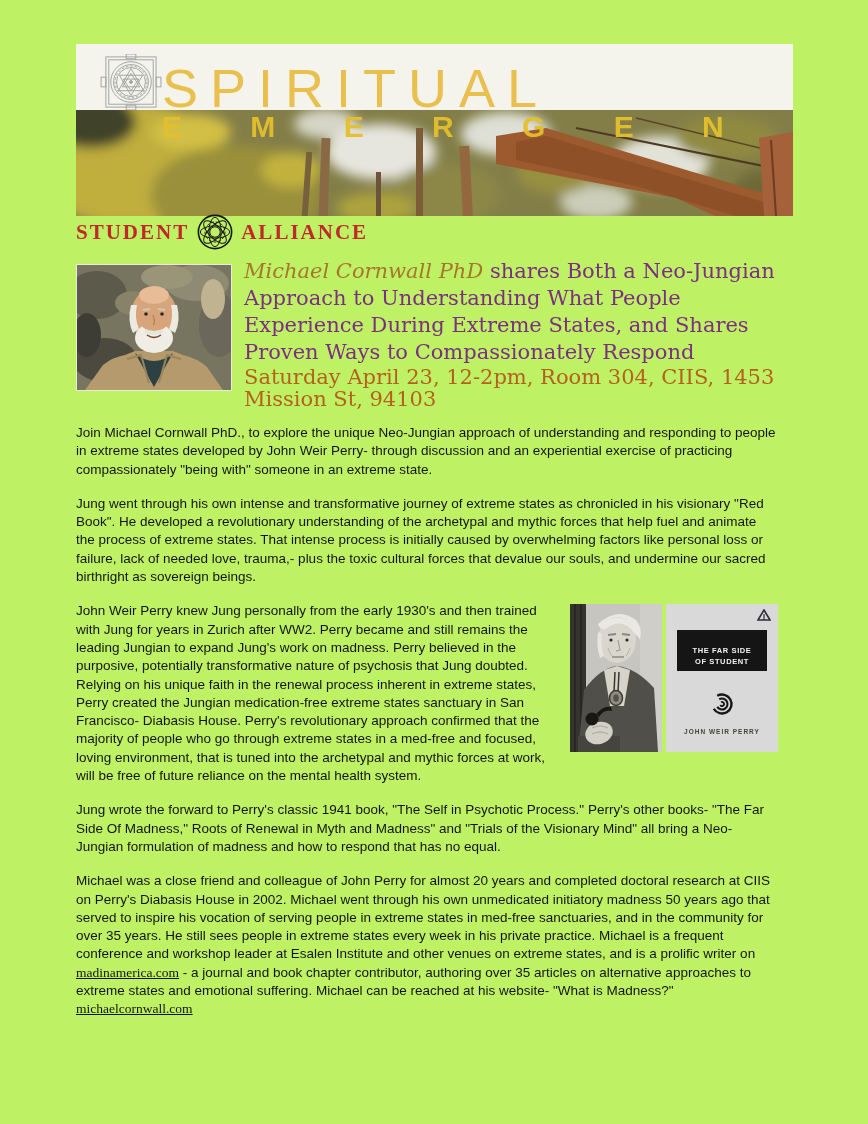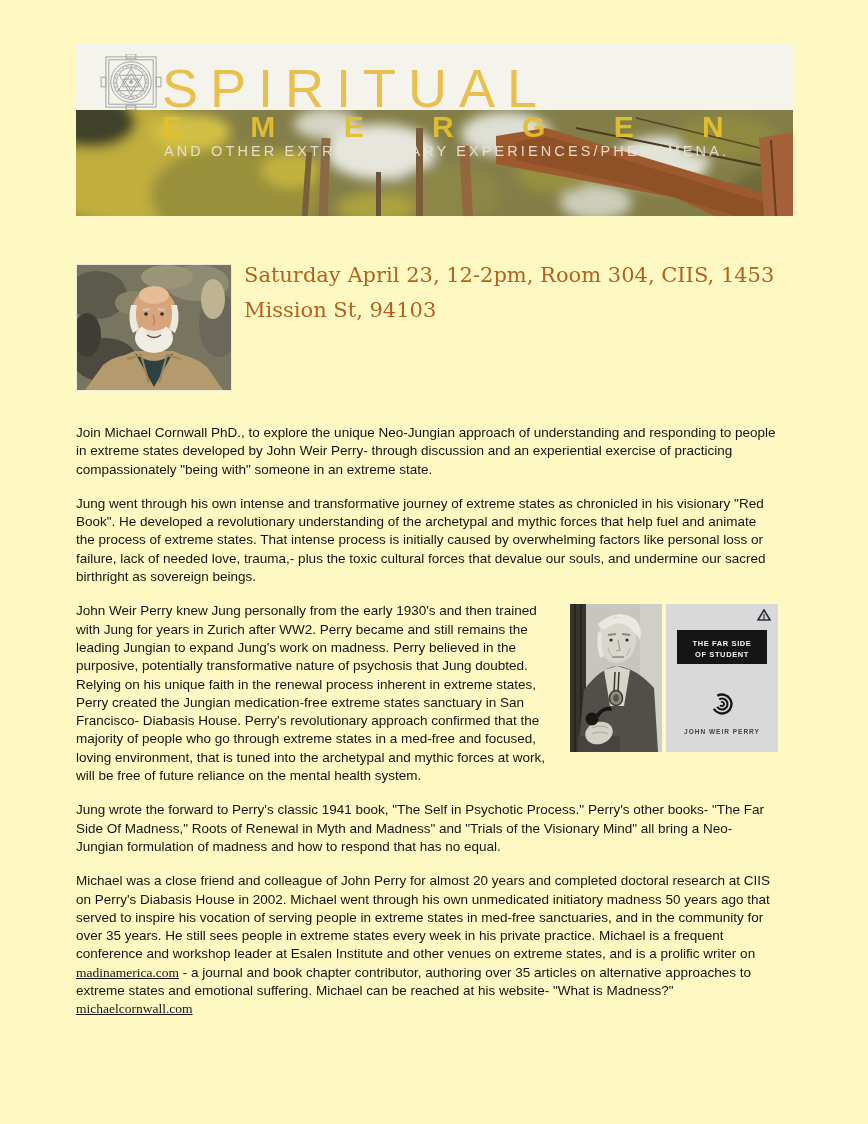--- a/index.html
+++ b/index.html
@@ -1,16 +1,16 @@
 <!DOCTYPE html>
 <html><head>
 <meta charset="utf-8">
 <style>
   html,body{margin:0;padding:0;background:#ffffff;}
-  .page{position:relative;width:868px;height:1124px;background:#fef9c3;overflow:hidden;
+  .page{position:relative;width:868px;height:1124px;background:#bef264;overflow:hidden;
         font-family:"Liberation Sans",sans-serif;color:#141414;}
 
   
   .banner{position:absolute;left:76px;top:44px;width:717px;height:172px;}
   .banner-top{position:relative;width:100%;height:66px;background:#f5f4ec;}
   .yantra{position:absolute;left:24px;top:10px;}
   .sp-title{position:absolute;left:86px;bottom:-5px;font-size:54px;line-height:1;
             letter-spacing:12px;color:#e9c04e;font-weight:400;white-space:nowrap;z-index:3;}
   .banner-photo{position:relative;width:100%;height:106px;overflow:hidden;background:#7e7a45;}
   .forest{position:absolute;left:0;top:0;width:717px;height:106px;}
@@ -23,31 +23,31 @@
   .alliance-row{position:absolute;left:76px;top:212px;display:flex;align-items:center;gap:7px;}
   .alliance-word{font-family:"Liberation Serif",serif;font-weight:bold;font-size:21px;
                  letter-spacing:2px;color:#c2282b;}
 
   
   .intro{position:absolute;left:76px;top:258px;width:720px;display:flex;gap:12px;}
   .portrait{flex:0 0 154px;margin-top:6px;border:1px solid #eceadf;}
   .headline{width:556px;font-family:"DejaVu Serif",serif;font-size:21px;line-height:27px;}
   .speaker{font-style:italic;color:#a7762e;}
   .headline-rest{color:#7b2e82;}
-  .when{font-family:"DejaVu Serif",serif;font-size:21px;line-height:35px;color:#b5611d;}
+  .when{font-family:"DejaVu Serif",serif;font-size:21px;line-height:22px;color:#b5611d;}
 
   
   .bodycopy{position:absolute;left:76px;top:424px;width:702px;font-size:13.5px;line-height:18.3px;}
   .bodycopy p{margin:0 0 16px 0;}
   .perry-media{float:right;width:208px;height:148px;margin:2px 0 8px 12px;display:flex;gap:4px;}
   .book{position:relative;width:112px;height:148px;background:#d9d9d9;flex:0 0 112px;}
   .book-logo{position:absolute;right:7px;top:5px;}
   .book-titlebox{position:absolute;left:11px;right:11px;top:26px;background:#151515;color:#f2f2f2;
                  text-align:center;font-size:7.5px;font-weight:bold;letter-spacing:.6px;
-                 line-height:1.45;padding:9px 0 3px 0;}
+                 line-height:1.45;padding:16px 0 3px 0;}
   .book-preface{position:absolute;top:64px;left:0;width:100%;}
   .bar{height:2.5px;margin:0 auto 3px auto;border-radius:1px;}
   .bar1{width:24px;background:#ad8a7e;}
   .bar2{width:58px;background:#8e8e8e;}
   .book-spiral{position:absolute;left:44px;top:88px;}
   .book-author{position:absolute;bottom:11px;width:100%;text-align:center;font-size:6.5px;
                font-weight:bold;letter-spacing:1px;color:#45453f;}
   a.flyer-link{color:#141414;text-decoration:underline;cursor:pointer;font-family:Liberation Serif, serif;}
 </style>
 </head>
@@ -112,24 +112,38 @@
           <rect x="228" y="42" width="6" height="64" fill="#77603c" transform="rotate(4 231 74)"></rect>
           <line x1="500" y1="18" x2="717" y2="62" stroke="#4c3a22" stroke-width="2"></line>
           <line x1="560" y1="8" x2="700" y2="42" stroke="#5a4526" stroke-width="1.5"></line>
           <polygon points="420,26 470,18 717,92 717,142 600,88 420,54" fill="#9c5a2e"></polygon>
           <polygon points="440,32 470,26 700,96 700,118 560,76 440,50" fill="#7c441f" opacity="0.45"></polygon>
           <polygon points="683,28 717,22 717,106 688,106" fill="#a4613a"></polygon>
           <line x1="695" y1="30" x2="700" y2="106" stroke="#6f3c20" stroke-width="2"></line>
         </g>
       </svg>
       <div class="em-title">E M E R G E N C E</div>
-      <div class="em-sub">AND OTHER EXTRAORDINARY EXPERIENCES/PHENOMENA.</div>
     </div>
   </div>
 
+  <div class="alliance-row">
+    <span class="alliance-word">STUDENT</span>
+    <svg viewBox="0 0 40 40" width="38" height="40">
+      <g fill="none" stroke="#141414">
+        <circle cx="20" cy="20" r="17.5" stroke-width="1.7"></circle>
+        <ellipse cx="20" cy="20" rx="6.5" ry="15.5"></ellipse>
+        <ellipse cx="20" cy="20" rx="6.5" ry="15.5" transform="rotate(45 20 20)"></ellipse>
+        <ellipse cx="20" cy="20" rx="6.5" ry="15.5" transform="rotate(90 20 20)"></ellipse>
+        <ellipse cx="20" cy="20" rx="6.5" ry="15.5" transform="rotate(135 20 20)"></ellipse>
+        <circle cx="20" cy="20" r="10.5" stroke-dasharray="3 2"></circle>
+        <circle cx="20" cy="20" r="5.5"></circle>
+      </g>
+    </svg>
+    <span class="alliance-word">ALLIANCE</span>
+  </div>
 
   <div class="intro">
     <svg class="portrait" viewBox="0 0 154 125" width="154" height="125">
       <rect width="154" height="125" fill="#77745f"></rect>
       <ellipse cx="20" cy="30" rx="30" ry="24" fill="#5c5a4a"></ellipse>
       <ellipse cx="120" cy="18" rx="32" ry="18" fill="#8f8a74"></ellipse>
       <ellipse cx="142" cy="60" rx="20" ry="32" fill="#6b675a"></ellipse>
       <ellipse cx="28" cy="95" rx="32" ry="22" fill="#4c4a3e"></ellipse>
       <ellipse cx="90" cy="12" rx="26" ry="12" fill="#9a9478"></ellipse>
       <ellipse cx="56" cy="38" rx="18" ry="12" fill="#878268"></ellipse>
@@ -148,20 +162,21 @@
       <path d="M68,64 Q77,68 86,64 L86,68 Q77,72 68,68 Z" fill="#e7e4d9"></path>
       <path d="M70,70 Q77,75 84,70" fill="none" stroke="#6e4435" stroke-width="1.5"></path>
       <line x1="66" y1="45" x2="73" y2="44" stroke="#cfc9bd" stroke-width="2"></line>
       <line x1="81" y1="44" x2="88" y2="45" stroke="#cfc9bd" stroke-width="2"></line>
       <circle cx="69" cy="49" r="1.8" fill="#33281f"></circle>
       <circle cx="85" cy="49" r="1.8" fill="#33281f"></circle>
       <path d="M76,50 Q79,57 76,60" fill="none" stroke="#b77f58" stroke-width="1.3"></path>
     </svg>
 
     <div class="headline">
+      <div><span class="speaker">Michael Cornwall PhD</span><span class="headline-rest"> shares Both a Neo-Jungian Approach to Understanding What People Experience During Extreme States, and Shares Proven Ways to Compassionately Respond</span></div>
       <div class="when">Saturday April 23, 12-2pm, Room 304, CIIS, 1453 Mission St, 94103</div>
     </div>
   </div>
 
   <div class="bodycopy">
     <p>Join Michael Cornwall PhD., to explore the unique Neo-Jungian approach of understanding and responding to people in extreme states developed by John Weir Perry- through discussion and an experiential exercise of practicing compassionately "being with" someone in an extreme state.</p>
     <p>Jung went through his own intense and transformative journey of extreme states as chronicled in his visionary "Red Book".  He developed a revolutionary understanding of the archetypal and mythic forces that help fuel and animate the process of extreme states. That intense process is initially caused by overwhelming factors like personal loss or failure, lack of needed love, trauma,- plus the toxic cultural forces that devalue our souls, and undermine our sacred birthright as sovereign beings.</p>
 
     <p>
       <span class="perry-media">

